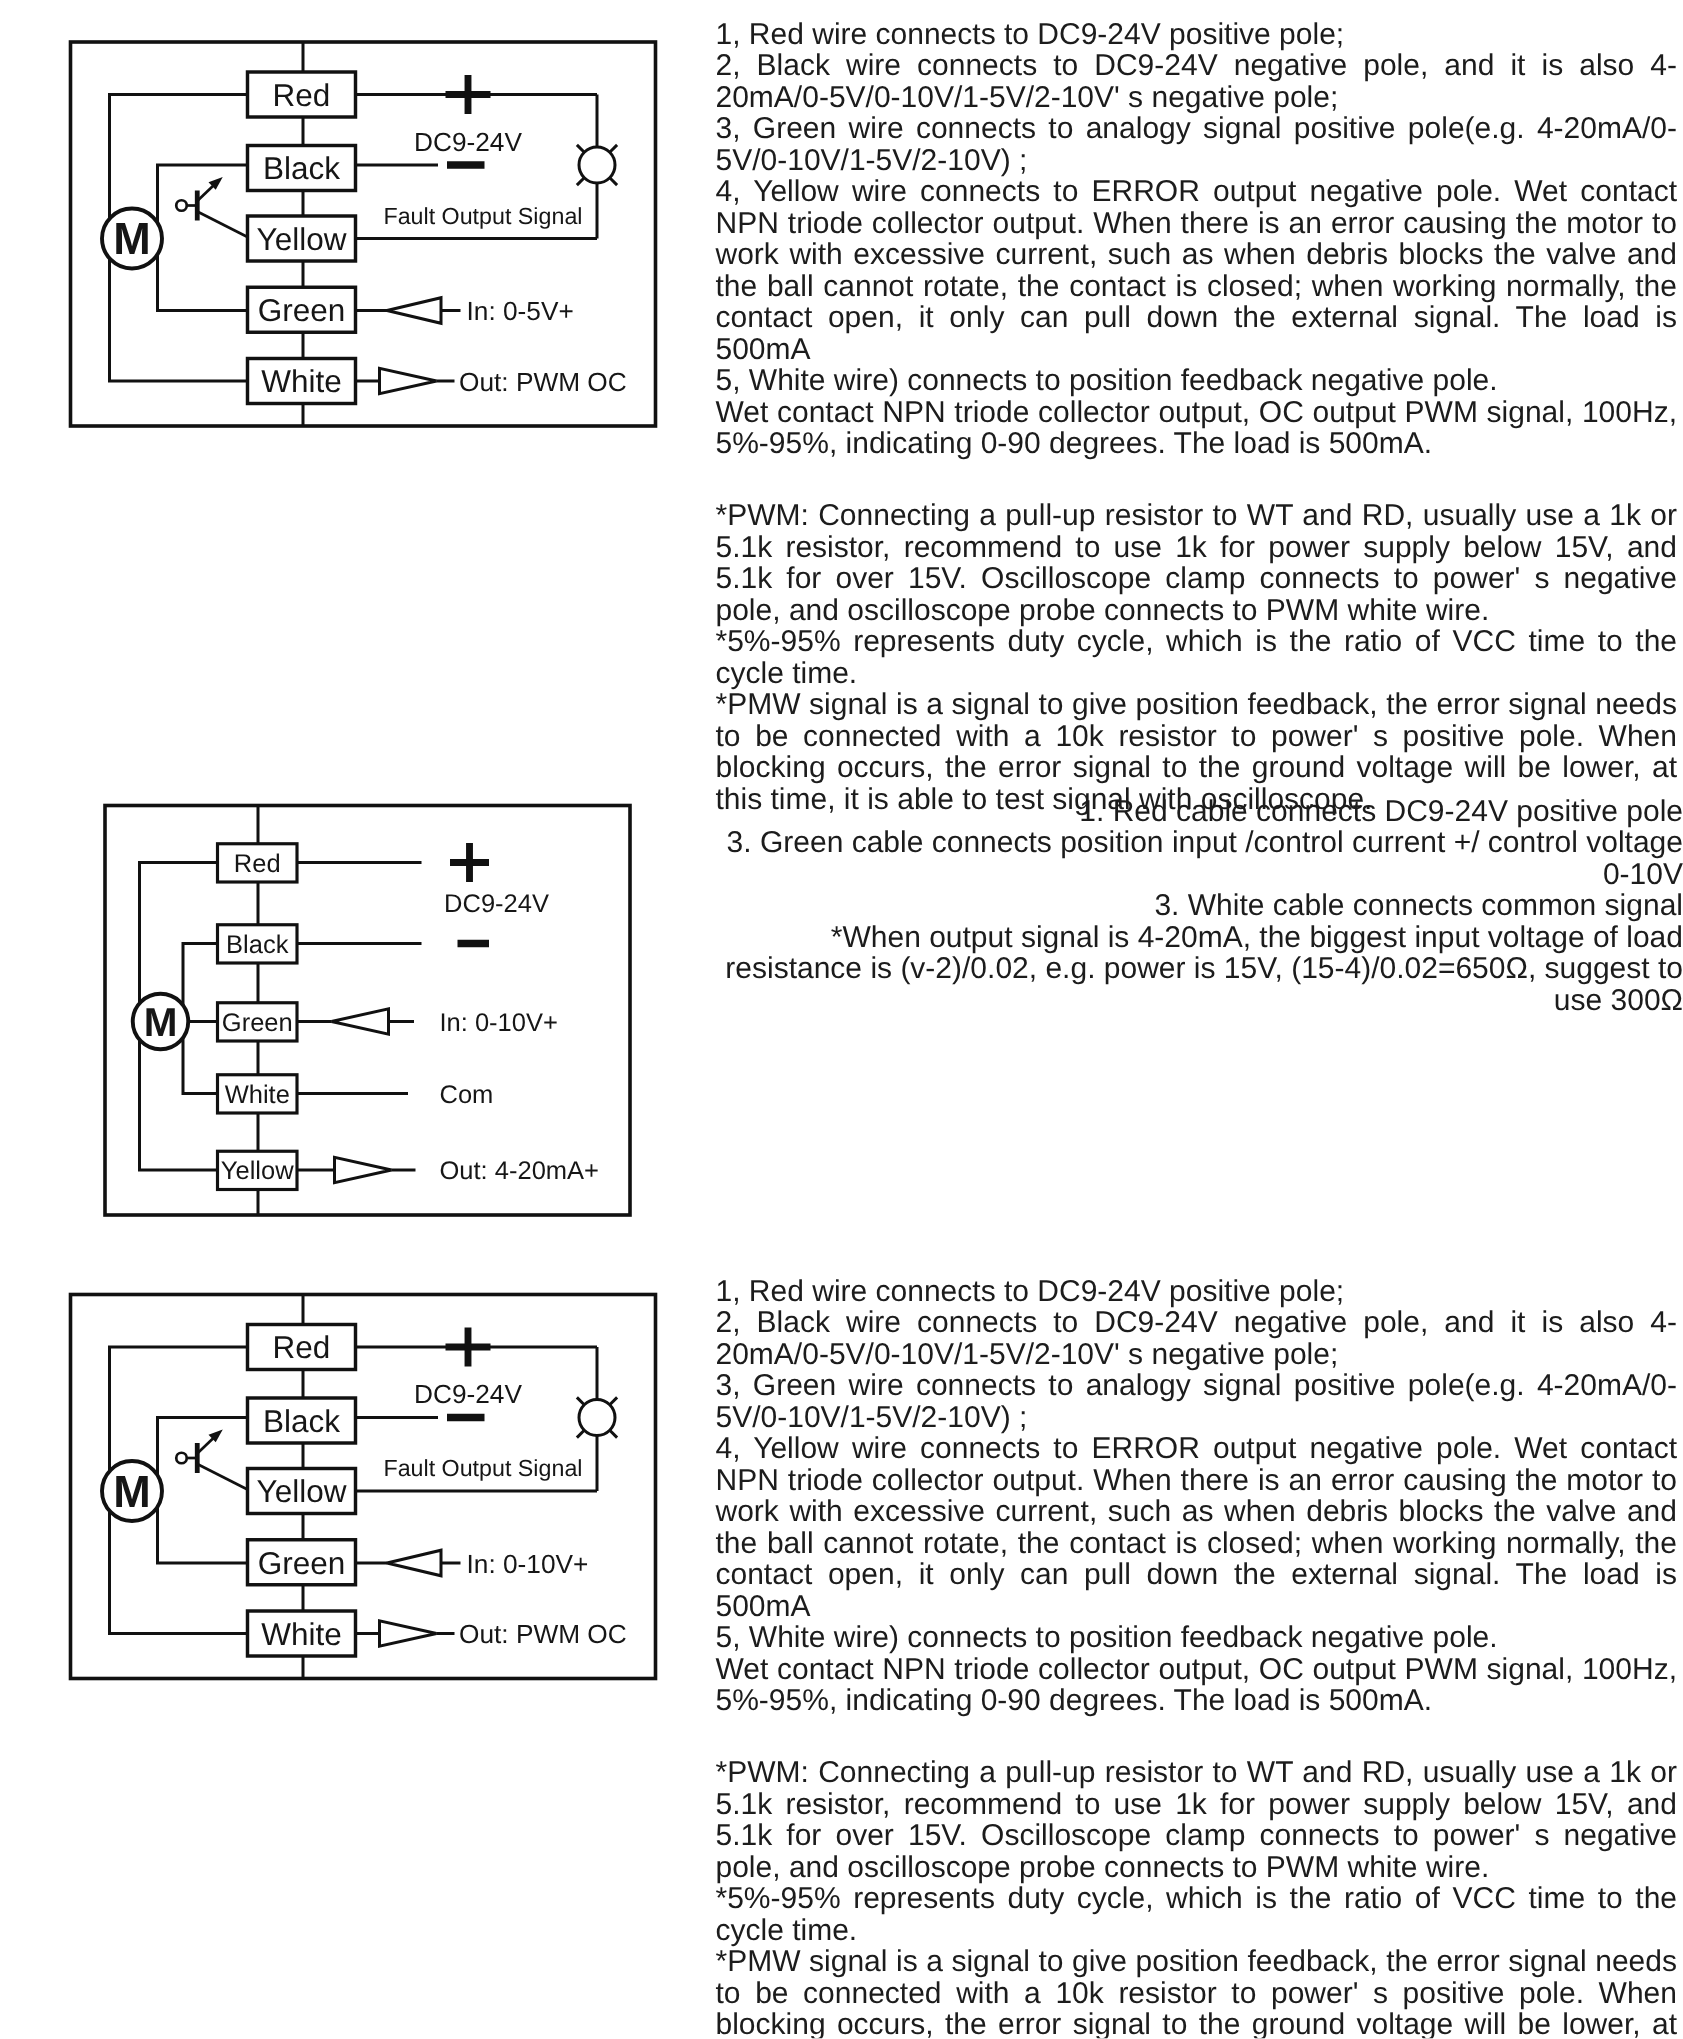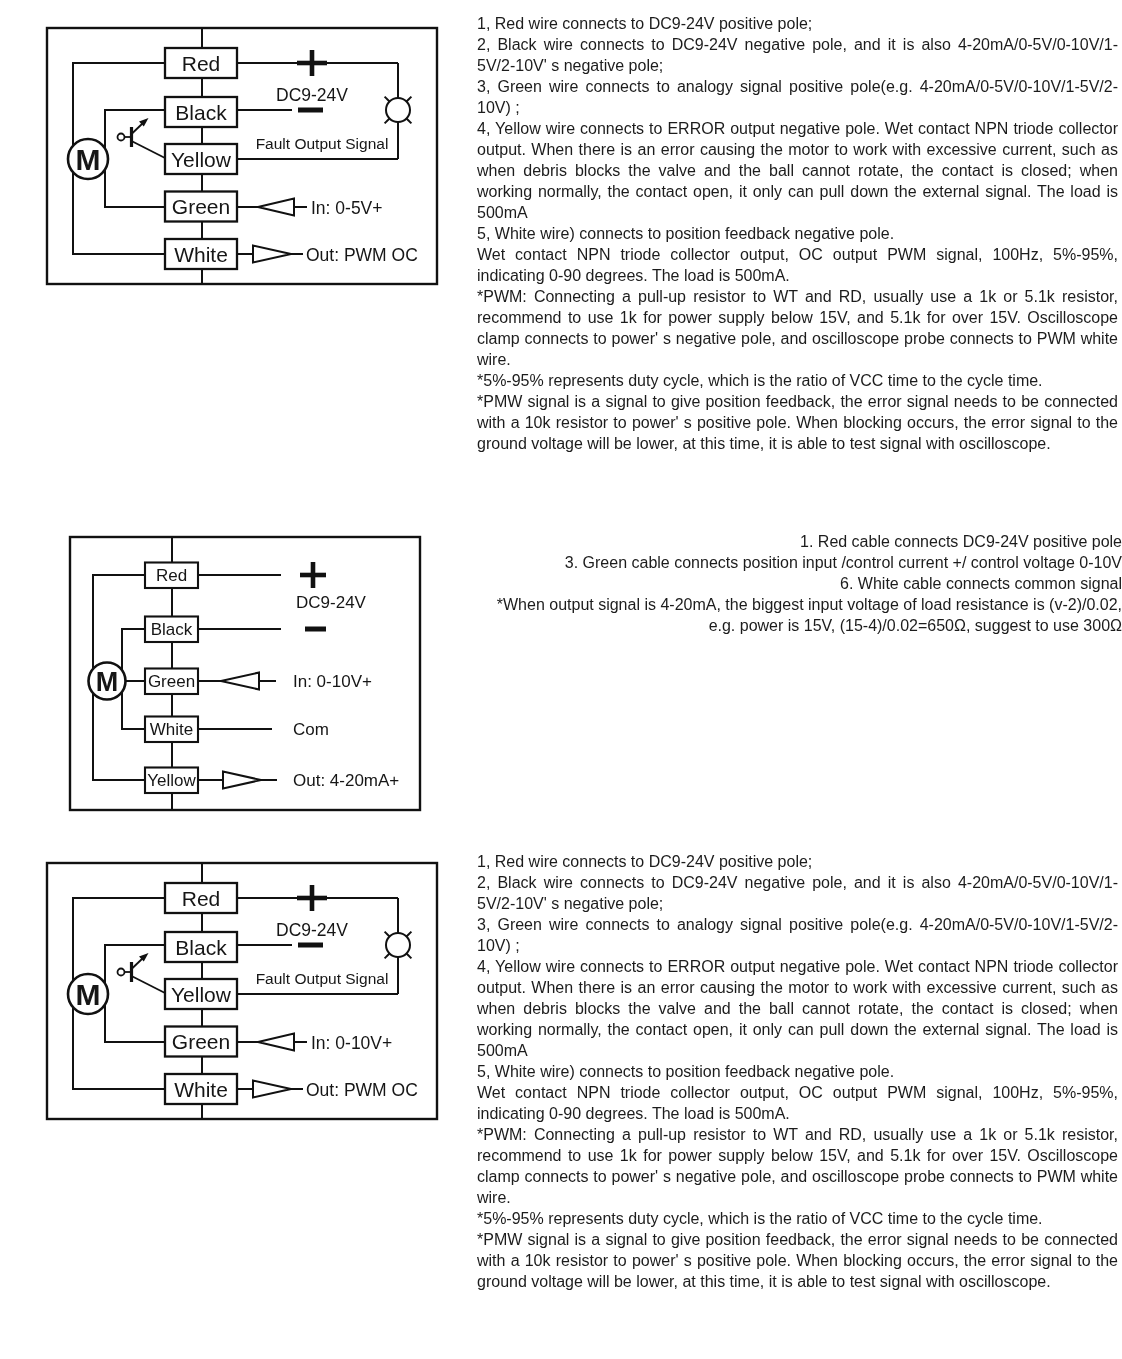--- a/index.html
+++ b/index.html
@@ -8,24 +8,24 @@
   svg.diag{position:absolute;overflow:visible;}
   svg text{font-family:"Liberation Sans",sans-serif;fill:#161616;}
   .boxlbl{font-size:21px;text-anchor:middle;}
   .boxlbl-m{font-size:17px;text-anchor:middle;}
   .dlabel{font-size:17.5px;}
   .dlabel-m{font-size:17px;}
   .mid{text-anchor:middle;}
   .flabel{font-size:15.5px;text-anchor:middle;}
   .mtext{font-size:30px;font-weight:700;text-anchor:middle;}
   .mtext-m{font-size:27px;font-weight:700;text-anchor:middle;}
-  .txt{position:absolute;color:#1c1c1c;font-size:16px;line-height:21px;}
+  .txt{position:absolute;color:#1c1c1c;font-size:20px;line-height:21px;}
   .txt p{margin:0;}
   .justify p{text-align:justify;}
-  .notes{}
+  .notes{margin-top:27px;}
 </style>
 </head>
 <body>
 
 <div class="page">
 
   <svg class="diag" style="left:40px;top:14px;" width="410" height="280" viewBox="40 14 410 280">
     <g stroke="#111111" stroke-width="2" fill="none">
       <rect x="47" y="28" width="390" height="256" stroke-width="2.4"></rect>
       <line x1="202" y1="28" x2="202" y2="284"></line>
@@ -138,21 +138,21 @@
     <text x="171.5" y="786" class="boxlbl-m">Yellow</text>
     <text x="331" y="608" class="dlabel-m mid">DC9-24V</text>
     <text x="293" y="687" class="dlabel-m">In: 0-10V+</text>
     <text x="293" y="735" class="dlabel-m">Com</text>
     <text x="293" y="786" class="dlabel-m">Out: 4-20mA+</text>
   </svg>
 
   <div class="txt" style="left:477px;top:531px;width:645px;text-align:right;">
     <p>1. Red cable connects DC9-24V positive pole</p>
     <p>3. Green cable connects position input /control current +/ control voltage 0-10V</p>
-    <p>6. White cable connects common signal</p>
+    <p>3. White cable connects common signal</p>
     <p>*When output signal is 4-20mA, the biggest input voltage of load resistance is (v-2)/0.02, e.g. power is 15V, (15-4)/0.02=650Ω, suggest to use 300Ω</p>
   </div>
 
   <svg class="diag" style="left:40px;top:849px;" width="410" height="280" viewBox="40 849 410 280">
     <g transform="translate(0,835)">
       <g stroke="#111111" stroke-width="2" fill="none">
         <rect x="47" y="28" width="390" height="256" stroke-width="2.4"></rect>
         <line x1="202" y1="28" x2="202" y2="284"></line>
         <polyline points="165,63 73,63 73,254 165,254"></polyline>
         <polyline points="165,110 105,110 105,207 165,207"></polyline>

